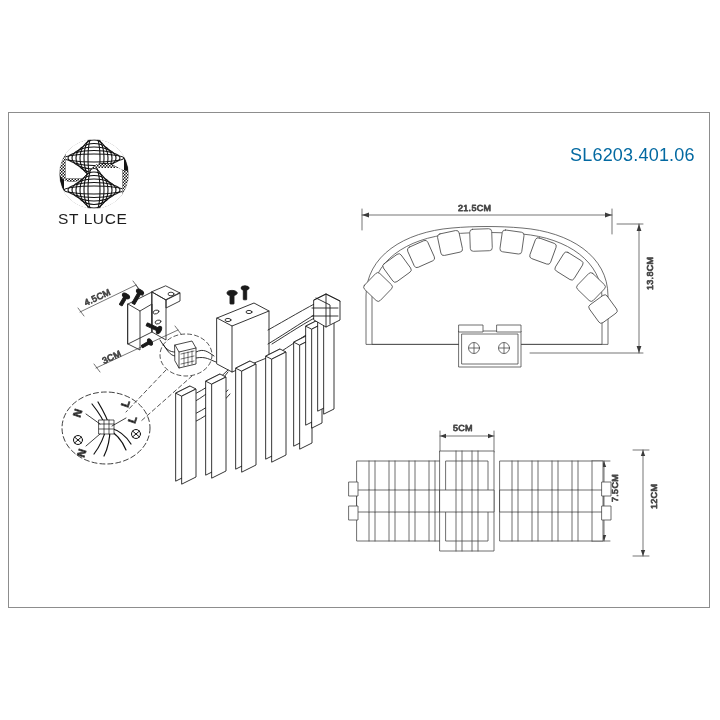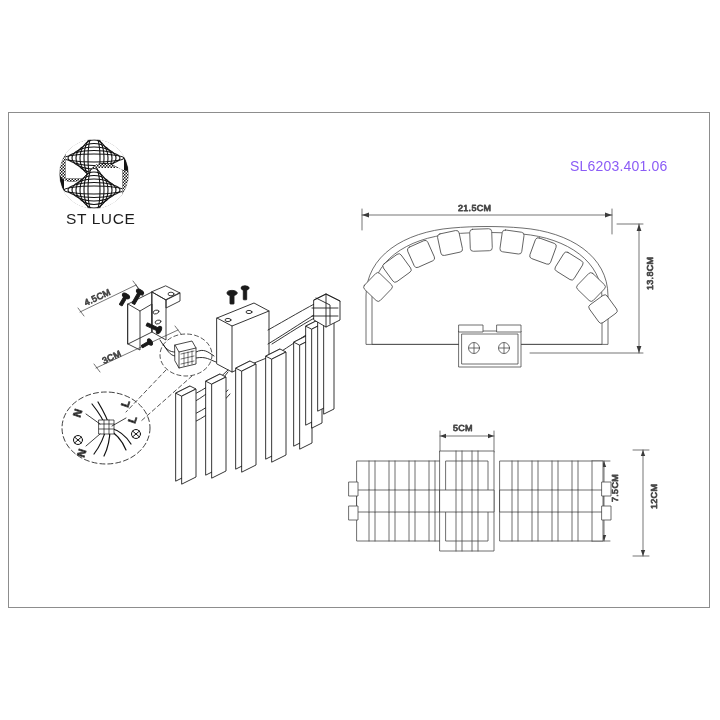--- a/index.html
+++ b/index.html
@@ -22,32 +22,32 @@
     box-sizing:border-box;
     background:#fff;
   }
   .logo-wrap{
     position:absolute;left:58px;top:138px;width:150px;height:90px;
   }
   .logo-mark{
     position:absolute;left:0;top:0;width:72px;height:72px;
   }
   .brand-text{
-    position:absolute;left:8px;top:72px;
+    position:absolute;left:0px;top:72px;
     font-size:15.5px;
     letter-spacing:0.6px;
     color:#1d1d1d;
     font-weight:400;
     white-space:nowrap;
   }
   .code{
     position:absolute;
-    left:570px;top:158px;
-    font-size:14px;
-    color:#8b5cf6;
+    left:570px;top:145px;
+    font-size:18px;
+    color:#0369a1;
     letter-spacing:0.2px;
     white-space:nowrap;
   }
   svg{display:block;}
   .dimtext{
     font-size:9px;
     fill:#3b3b3b;
     font-family:"Liberation Sans","DejaVu Sans",sans-serif;
     letter-spacing:0.3px;
   }

